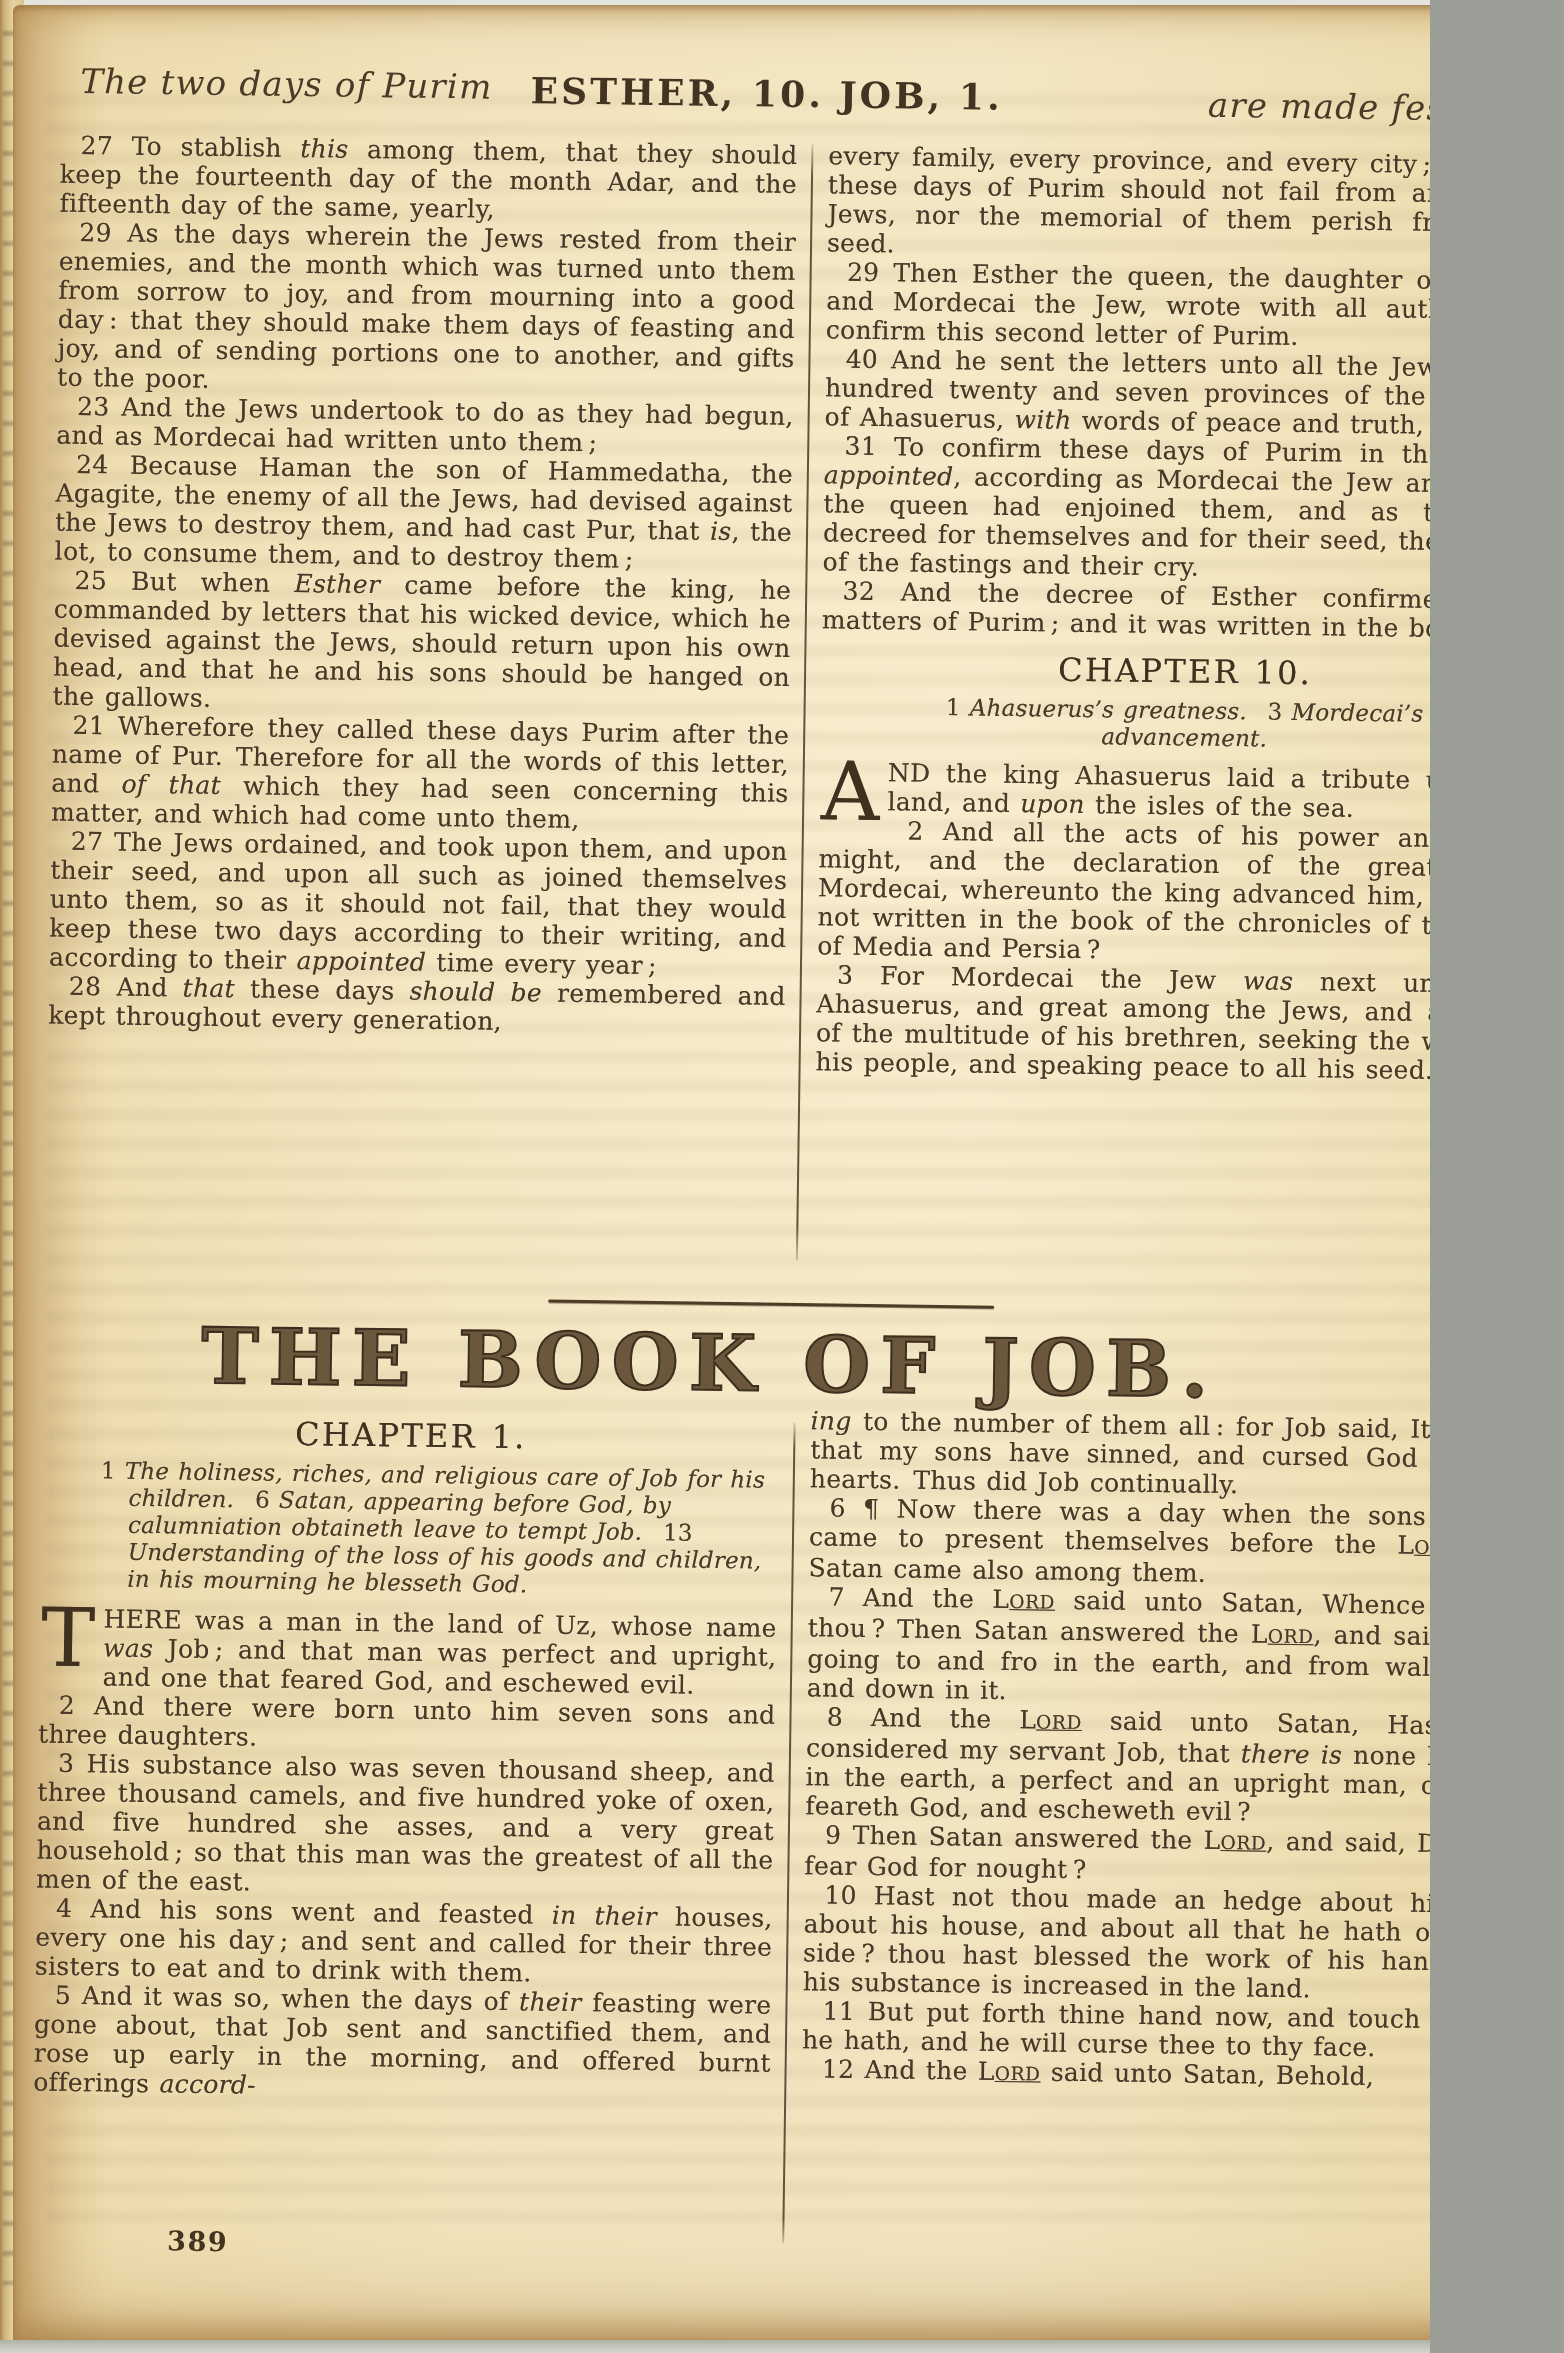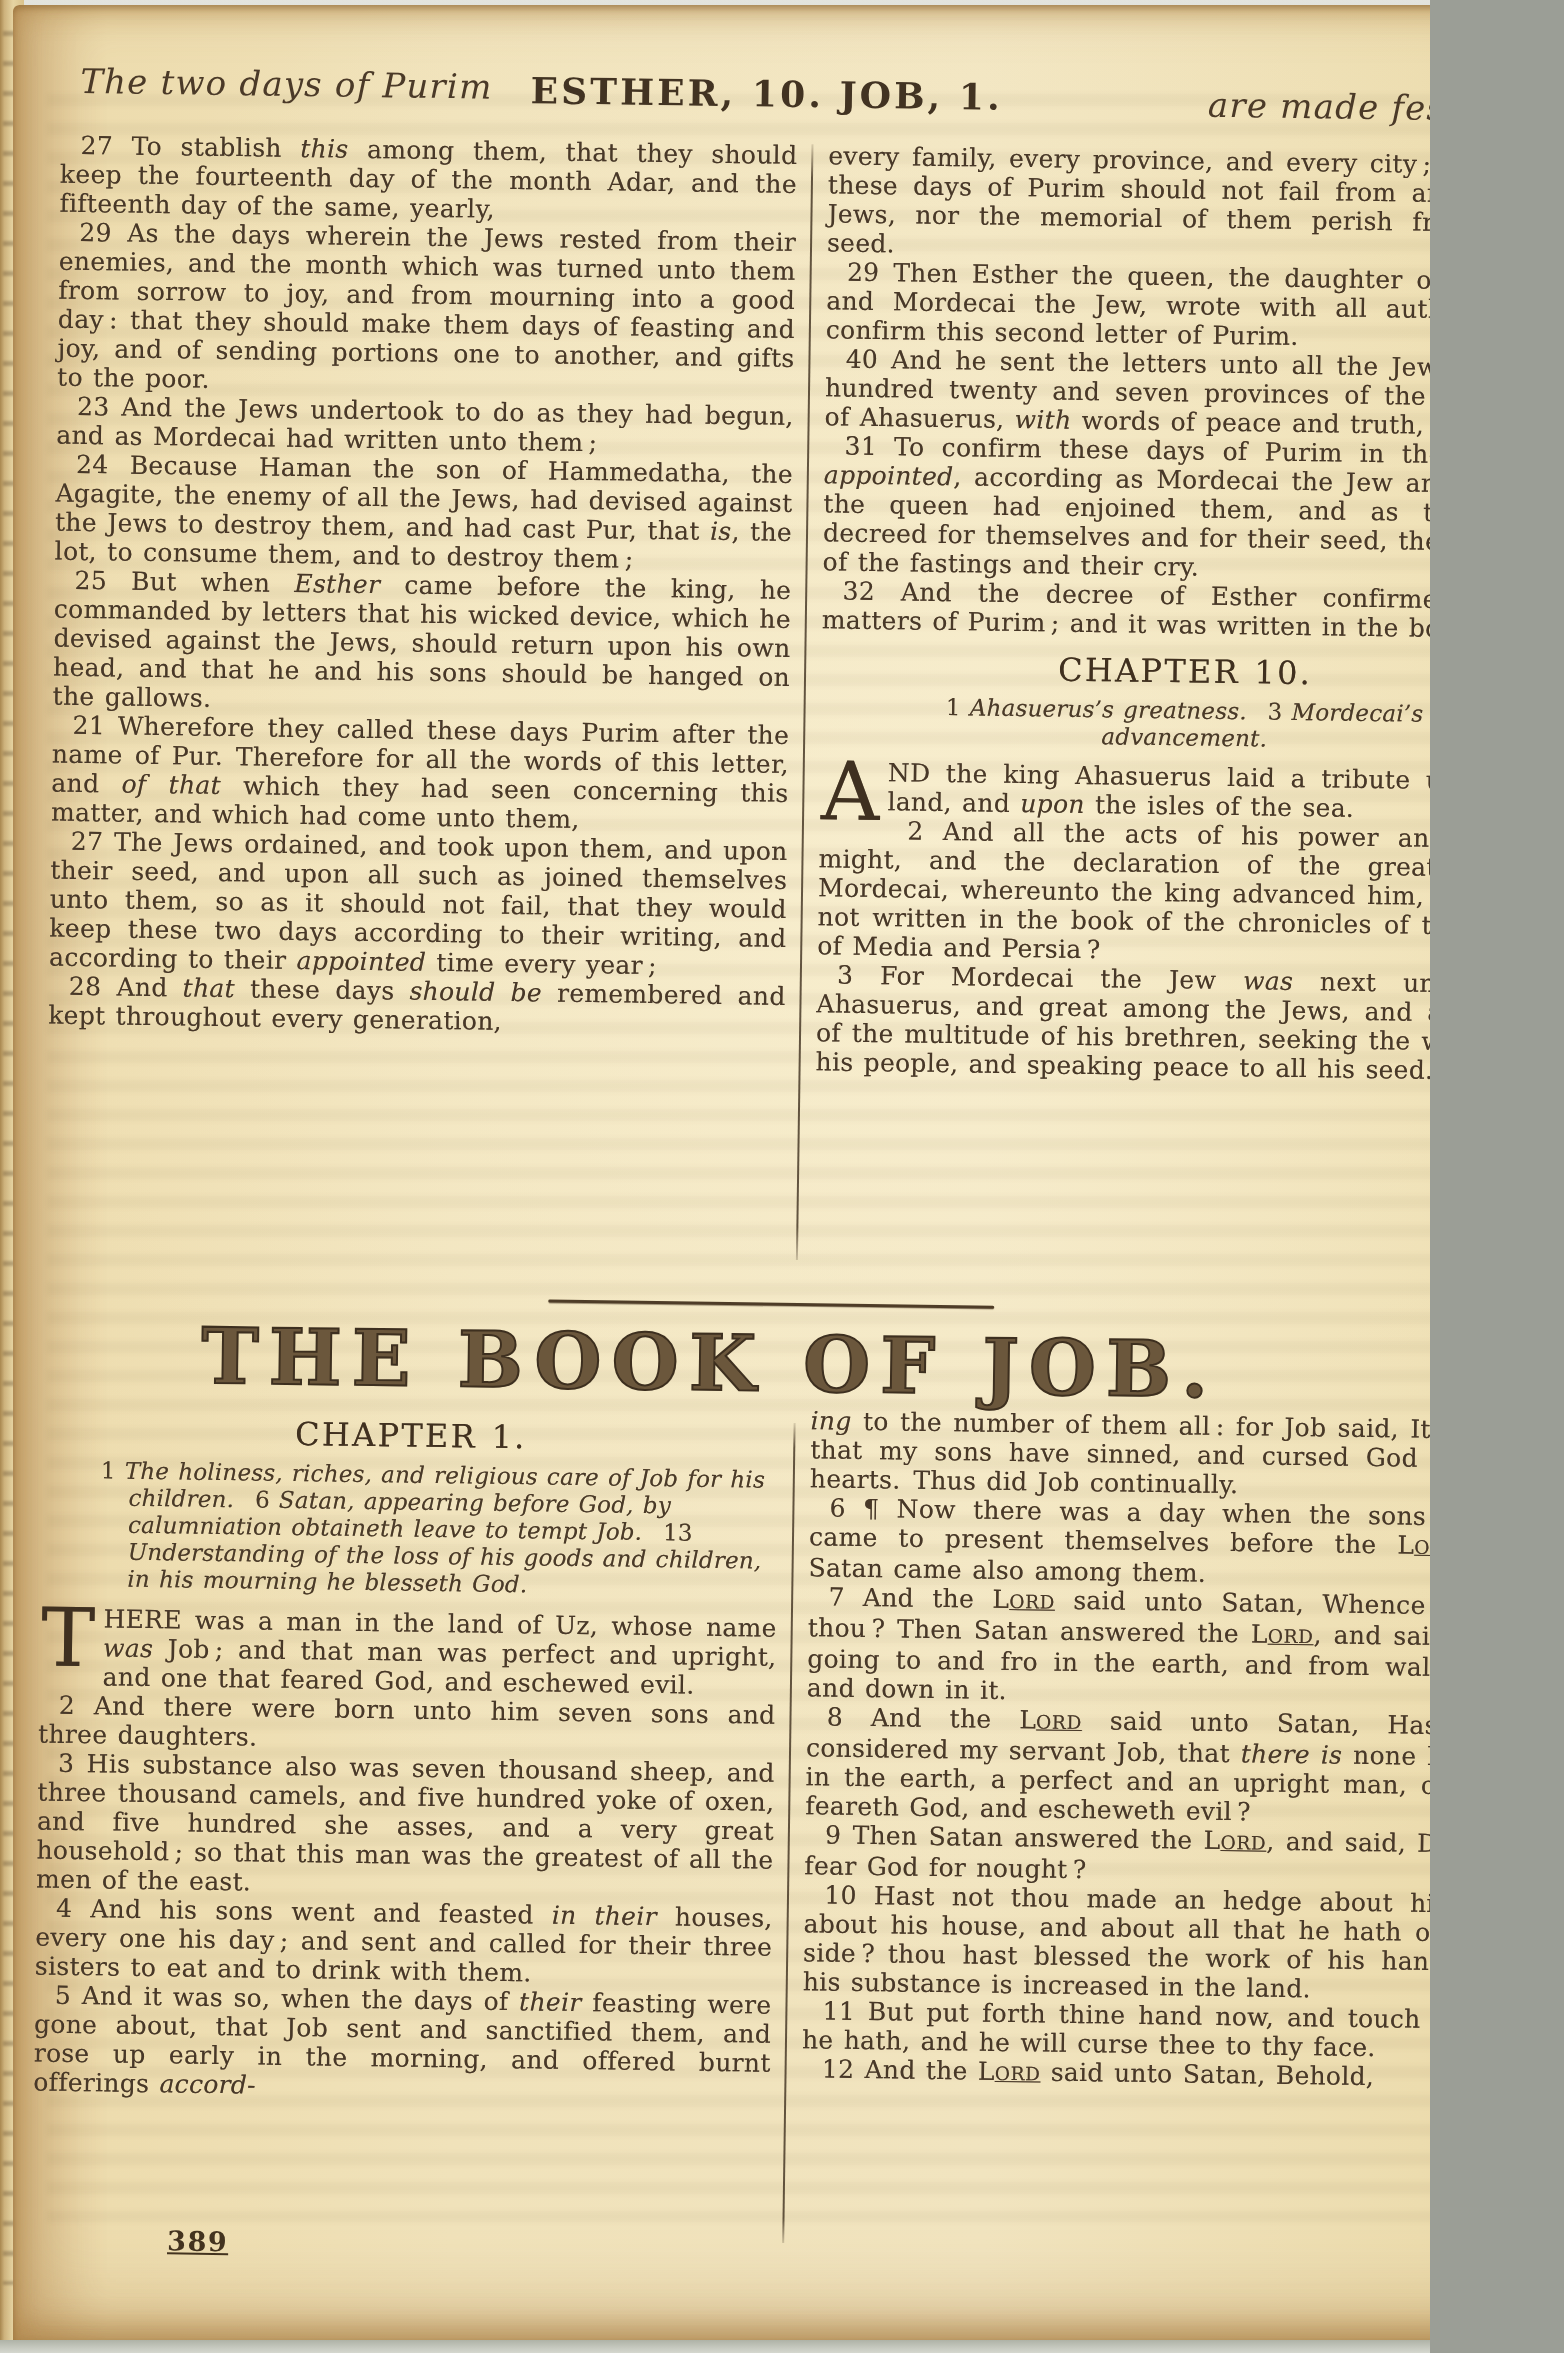--- a/index.html
+++ b/index.html
@@ -81,21 +81,21 @@
     letter-spacing:0.2px;word-spacing:1.6px;color:#4a3a28;}
   .chap-sum--block{font-size:23px;line-height:27px;margin:3.1px 12.5px 12.5px 59px;
     text-indent:-28px;padding-left:28px;text-align:left;letter-spacing:0.2px;word-spacing:1.6px;color:#4a3a28;}
 
   .title-rule{position:absolute;left:565px;top:1293px;width:446px;height:3.1px;
     background:#4e3c27;box-shadow:0 0.8px 0.8px rgba(78,60,39,.5);border-radius:1.6px;}
   .book-title{position:absolute;left:0;top:1311px;width:1455px;text-align:center;
     font-size:77px;line-height:86px;font-weight:bold;letter-spacing:10.2px;
     color:#6b573c;-webkit-text-stroke:2px #3d2f1f;text-shadow:0.8px 0.8px 0 rgba(61,47,31,.35);}
 
-  .pageno{position:absolute;left:197px;top:2225px;font-size:27px;font-weight:bold;letter-spacing:1.6px;color:#43331f;text-decoration:underline;}
+  .pageno{position:absolute;left:197px;top:2225px;font-size:27px;font-weight:bold;letter-spacing:1.6px;color:#43331f;}
 </style>
 </head>
 <body>
 
 <div class="scene">
   <div class="under-page">
     <div class="frag"></div>
   </div>
 
   <div class="page"></div>

